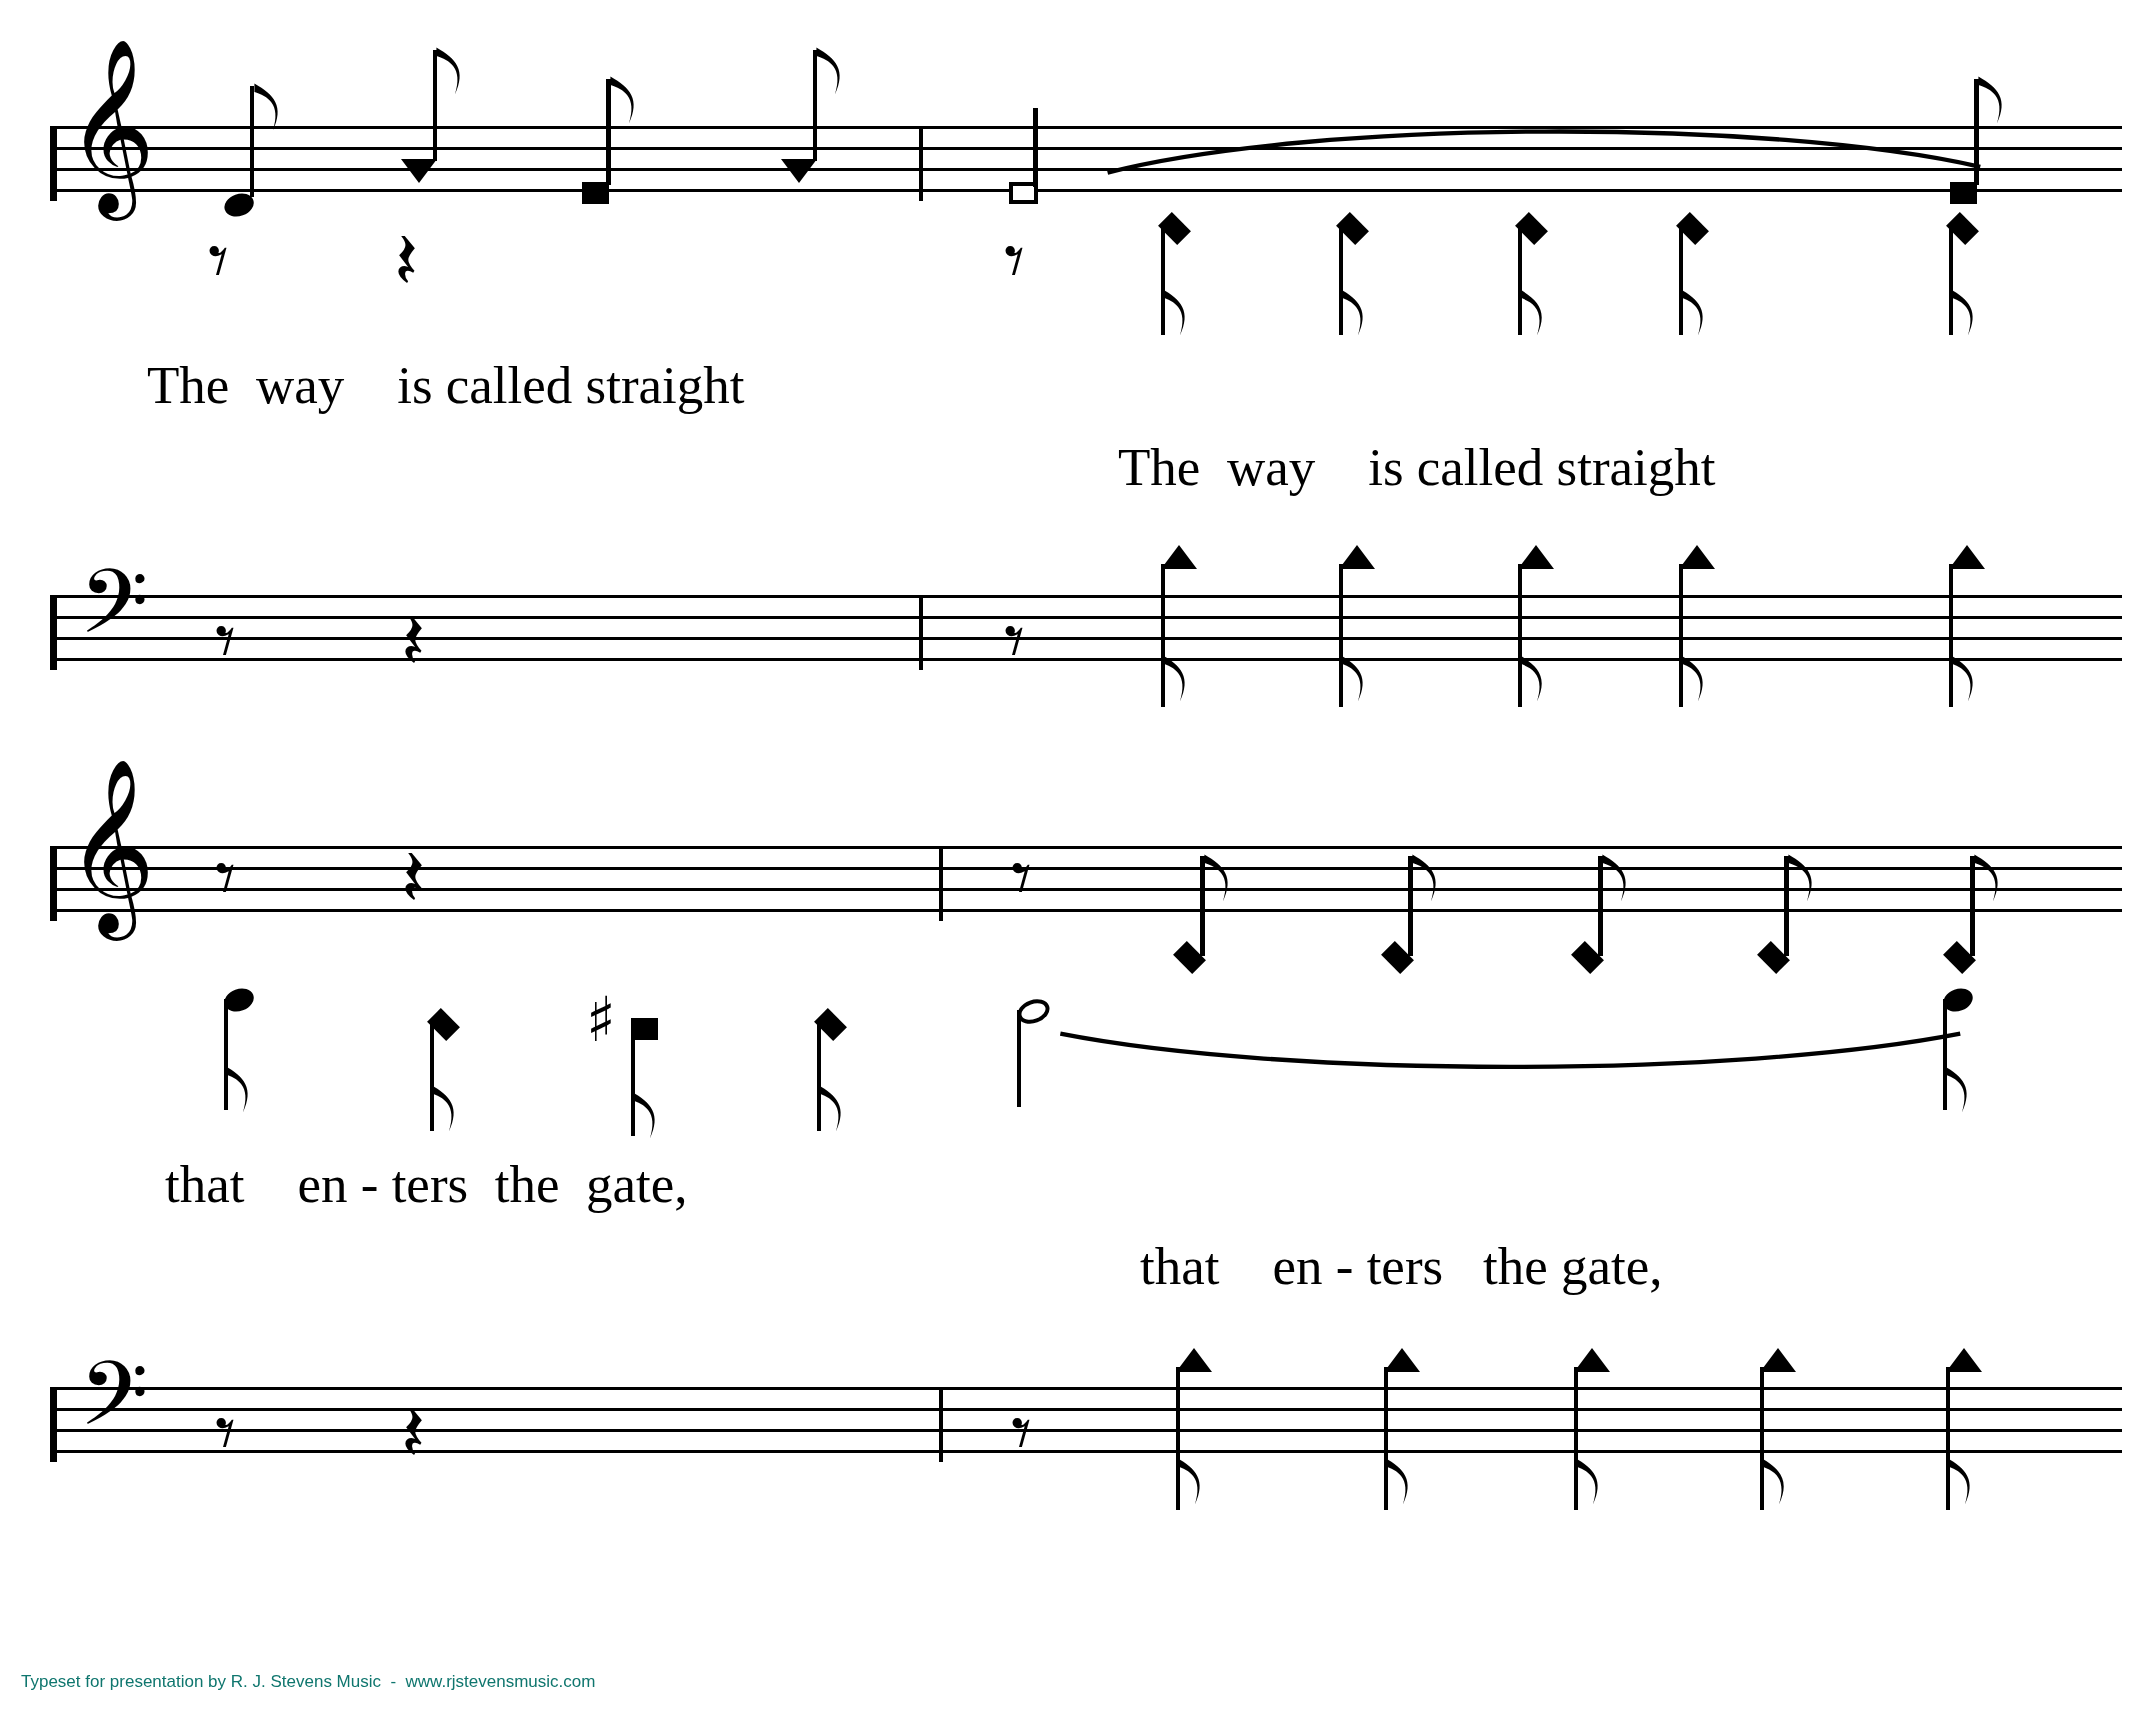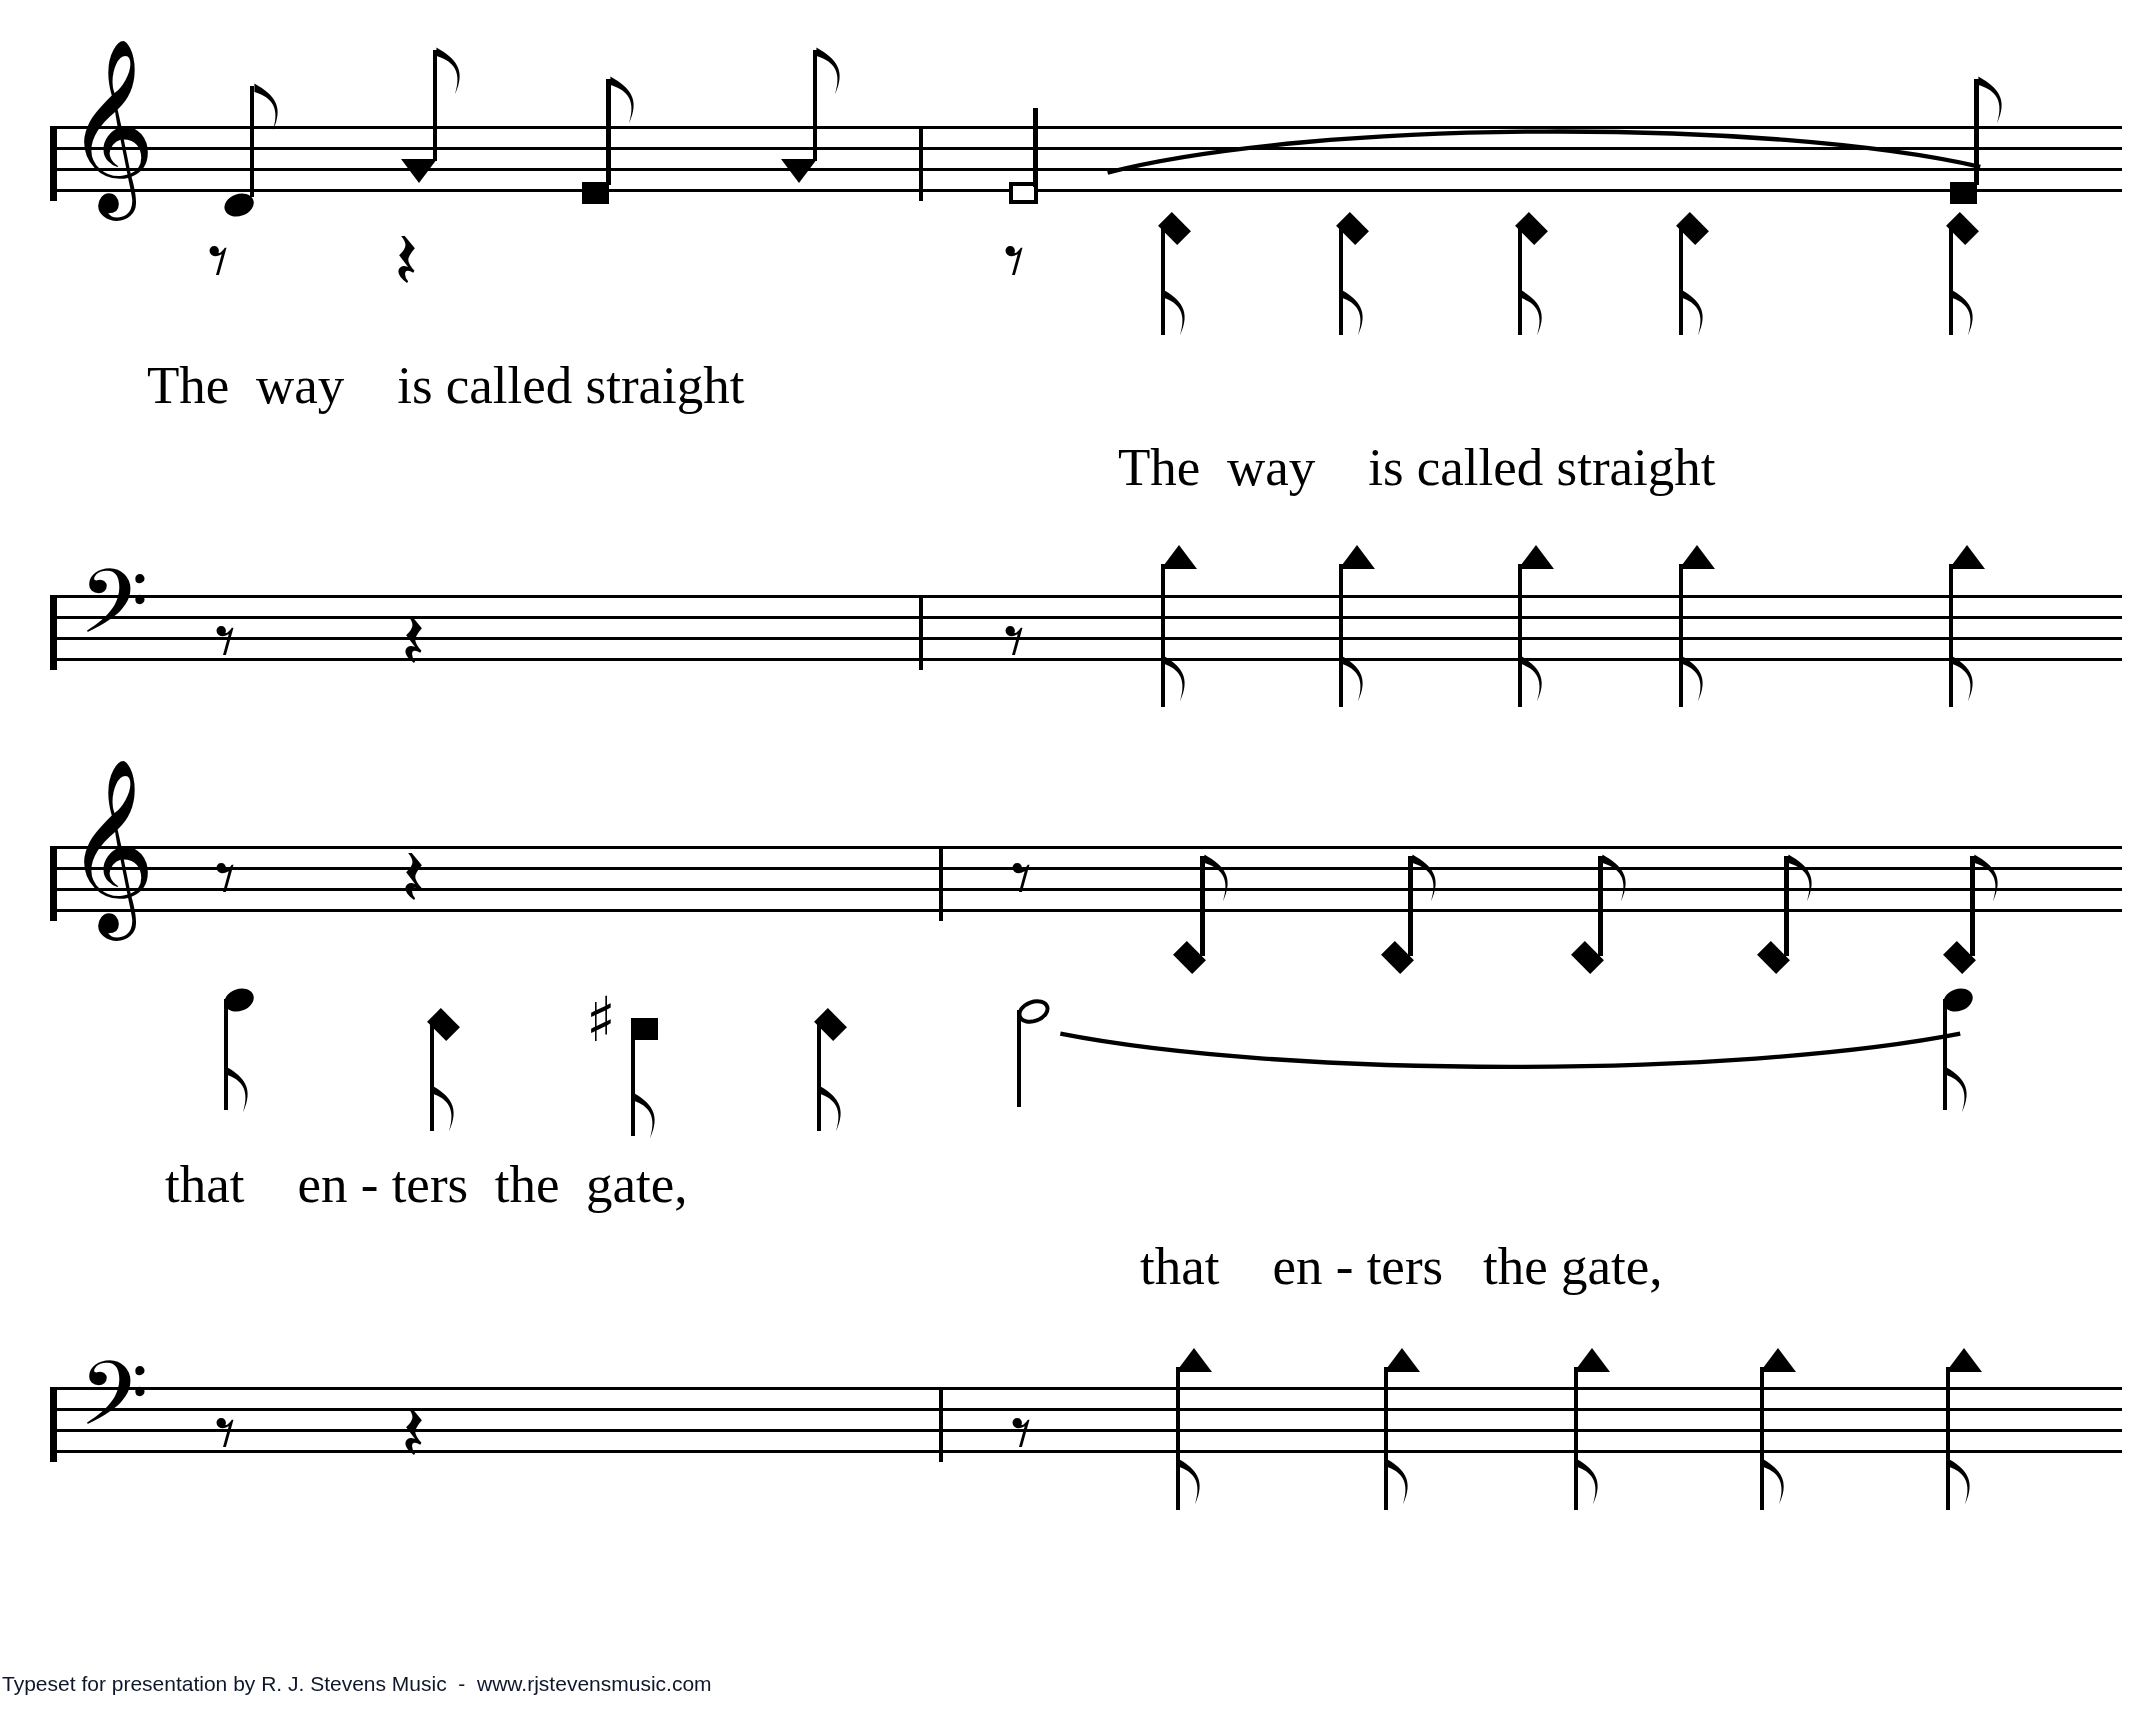--- a/index.html
+++ b/index.html
@@ -74,25 +74,25 @@
   .lyric {
     position: absolute;
     font-family: "Liberation Serif", serif;
     color: #000;
     white-space: pre;
   }
   .lyric-top { font-size: 53px; }
   .lyric-bottom { font-size: 53px; }
   .credit {
     position: absolute;
-    left: 2px;
+    left: 21px;
     top: 1672px;
     font-family: "Liberation Sans", sans-serif;
-    font-size: 21px;
-    color: #0f172a;
+    font-size: 17px;
+    color: #0f766e;
     white-space: pre;
   }
   
   .note { position: absolute; }
   .stem { position: absolute; background: #000; width: 4.3px; }
   .head-oval {
     position: absolute;
     width: 30px; height: 21.5px;
     background: #000;
     border-radius: 50% / 50%;

